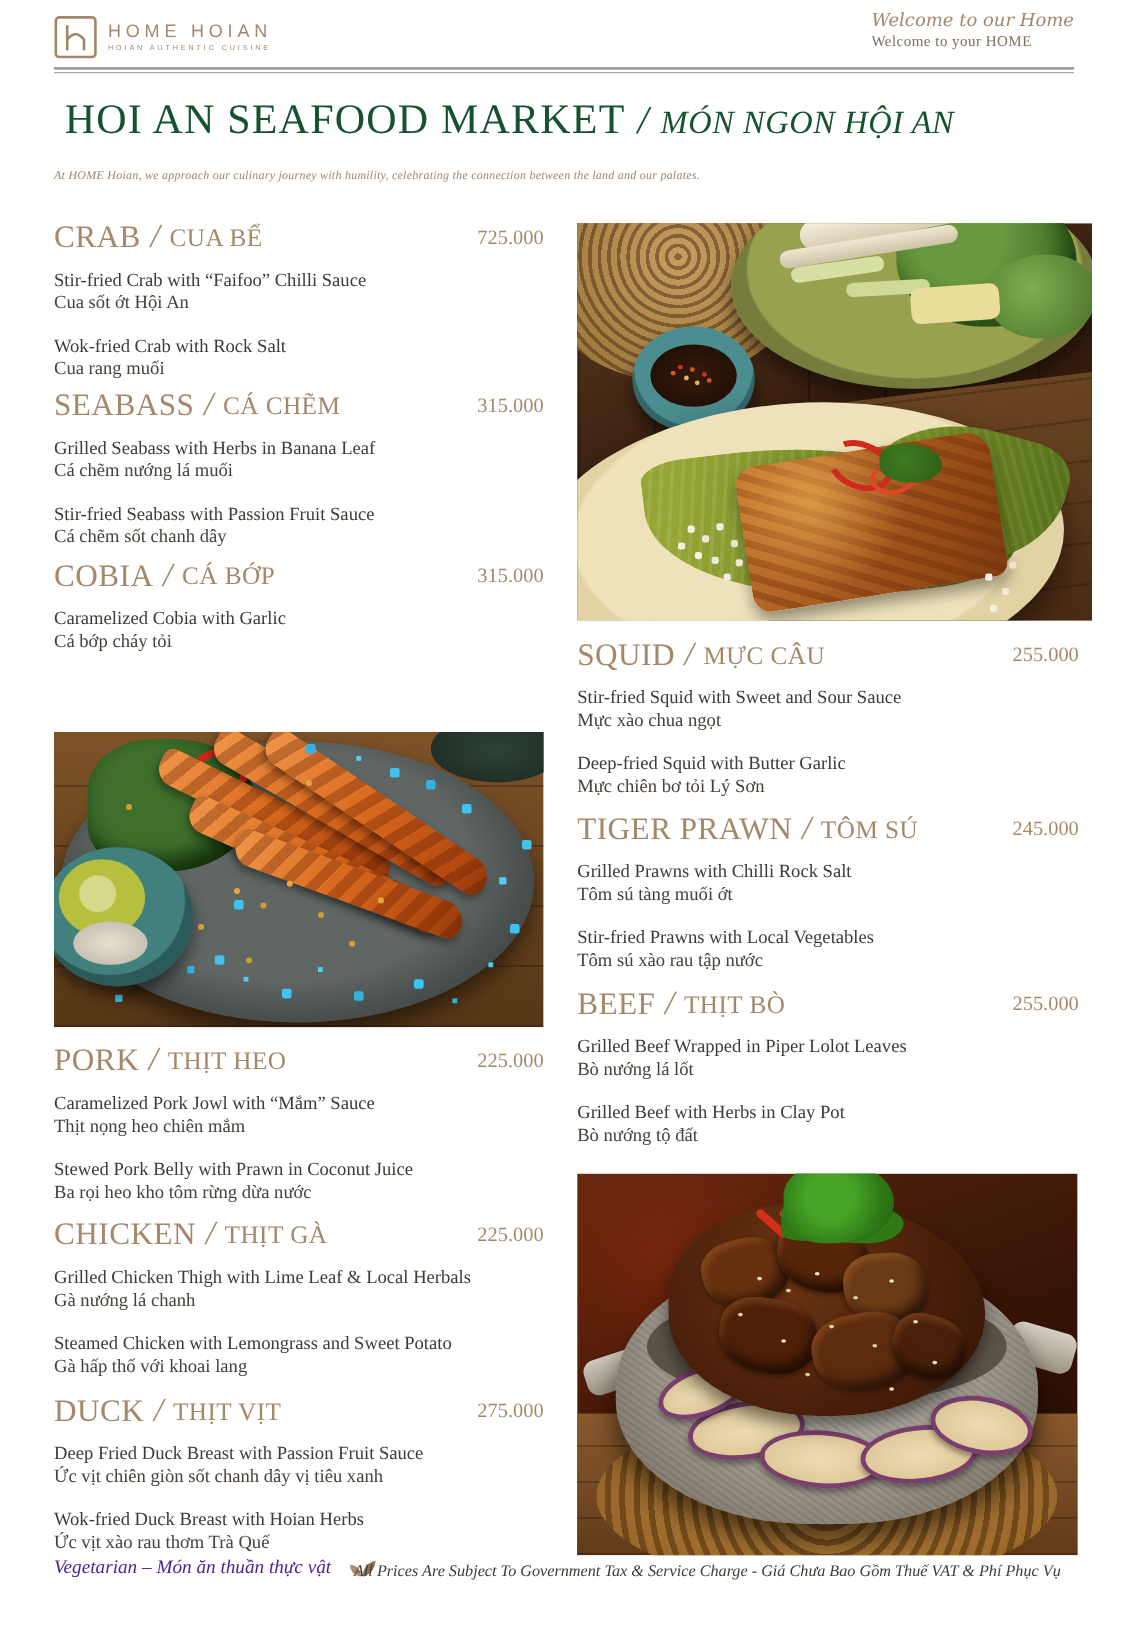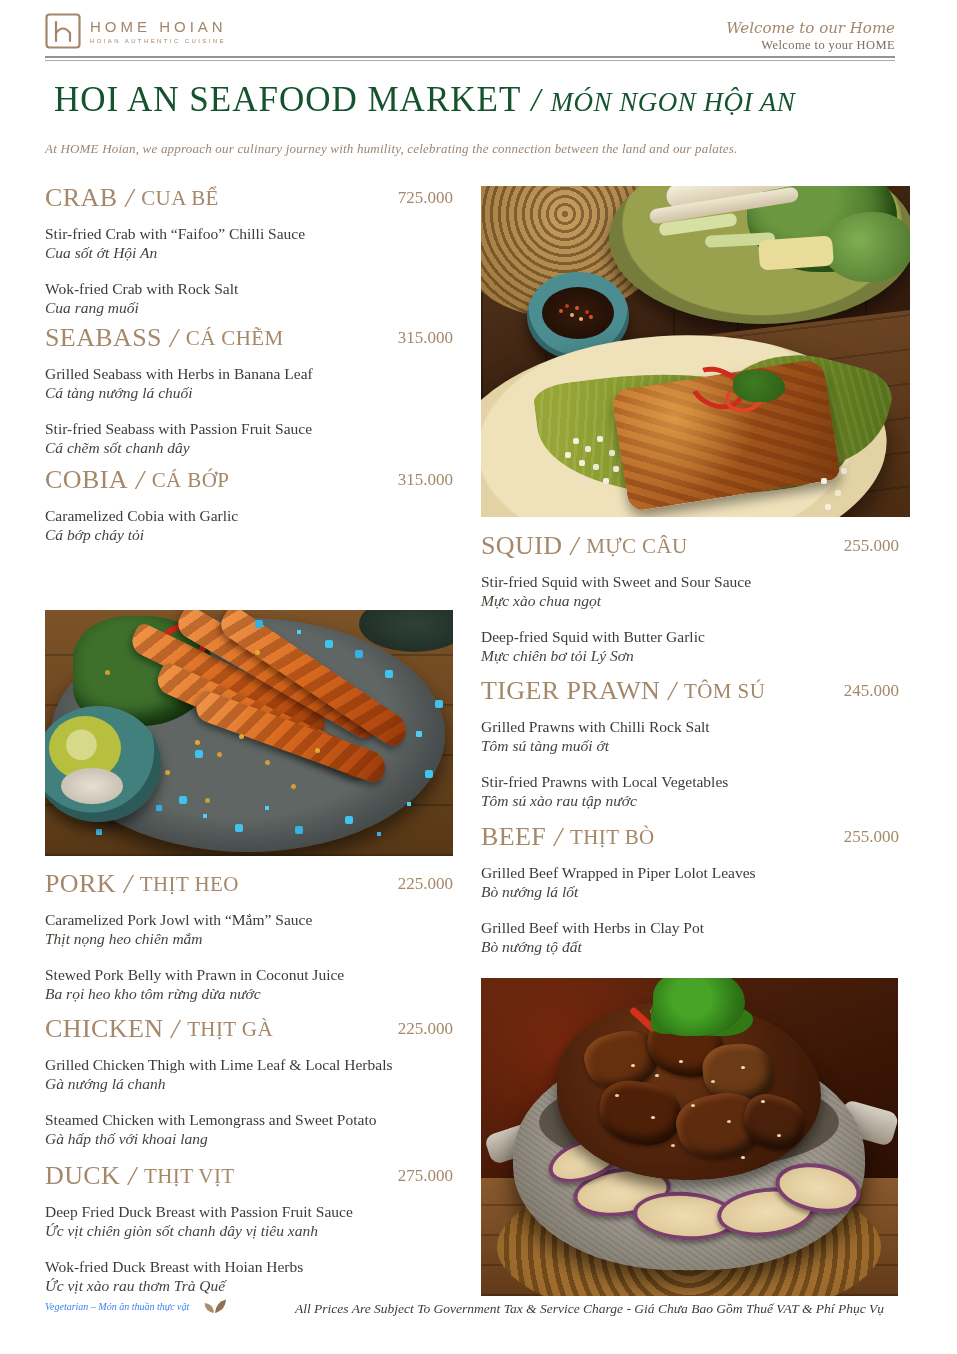--- a/index.html
+++ b/index.html
@@ -3,46 +3,46 @@
 <meta charset="utf-8">
 <style>
   html,body{margin:0;padding:0;background:#ffffff;}
   .page{position:relative;width:942px;height:1354px;background:#ffffff;overflow:hidden;
         font-family:"Liberation Serif","DejaVu Serif",serif;color:#413c37;}
 
   
   .brand{position:absolute;left:45px;top:13px;display:flex;align-items:center;gap:9px;color:#a3876b;}
   .brand-text .brand-name{font-family:"Liberation Sans","DejaVu Sans",sans-serif;font-size:15px;letter-spacing:4px;color:#a3876b;}
   .brand-text .brand-tagline{font-family:"Liberation Sans","DejaVu Sans",sans-serif;font-size:6px;letter-spacing:2.4px;color:#a3876b;margin-top:3px;}
-  .welcome{position:absolute;right:47px;top:19px;text-align:right;}
+  .welcome{position:absolute;right:47px;top:8px;text-align:left;}
   .welcome-script{font-style:italic;font-size:15px;color:#a3876b;font-family:"DejaVu Serif",serif;}
   .welcome-plain{font-size:12.5px;color:#7d6f5e;letter-spacing:.4px;margin-top:1px;}
   .rule{position:absolute;left:45px;right:47px;top:56px;height:2px;border-top:2px solid #949494;border-bottom:1px solid #a8a8a8;}
 
   .title{position:absolute;left:54px;top:80px;color:#14532d;white-space:nowrap;}
   .title-en{font-size:35px;letter-spacing:1px;}
   .title-sep{font-size:33px;font-style:italic;margin:0 10px;}
   .title-vi{font-size:27px;font-style:italic;letter-spacing:.5px;}
-  .intro{position:absolute;left:45px;top:141px;font-style:italic;font-size:13px;color:#9b8674;letter-spacing:.2px;}
+  .intro{position:absolute;left:45px;top:141px;font-style:italic;font-size:10px;color:#9b8674;letter-spacing:.2px;}
 
   
   .section{position:absolute;width:408px;}
   .col-right .section,.section.rcol{width:418px;}
   .sec-head{display:flex;align-items:flex-start;color:#a5886a;line-height:30px;margin-bottom:11px;}
   .sec-name{font-size:26px;letter-spacing:.4px;}
   .sec-sep{font-size:28px;font-style:italic;margin:0 8px;font-weight:400;}
   .sec-vi{font-size:21px;letter-spacing:.4px;}
   .sec-price{margin-left:auto;font-size:17px;color:#a5886a;}
   .item{margin-bottom:16px;}
   .item-en{font-size:15.5px;color:#3e3a36;line-height:19px;}
-  .item-vi{font-size:15.5px;font-style:italic;color:#46413b;line-height:20px;}
+  .item-vi{font-size:15.5px;color:#46413b;line-height:20px;}
 
   
   .footer-left{position:absolute;left:45px;top:1298px;display:flex;align-items:center;gap:14px;
-               font-style:italic;font-size:10px;color:#3b82f6;}
+               font-style:italic;font-size:16px;color:#4c1d95;}
   .footer-right{position:absolute;right:58px;top:1301px;font-style:italic;font-size:13.5px;color:#3e3a36;}
 
   
   .photo{position:absolute;overflow:hidden;}
   .photo *{position:absolute;}
 
   
   .photo-fish{left:481px;top:186px;width:429px;height:331px;}
   .pf-bg{inset:0;background:
      repeating-linear-gradient(90deg,rgba(0,0,0,.28) 0 2px,transparent 2px 64px),
@@ -224,21 +224,21 @@
 
   <div class="section" style="left:45px;top:323px;">
     <div class="sec-head">
       <span class="sec-name">SEABASS</span>
       <span class="sec-sep">/</span>
       <span class="sec-vi">CÁ CHẼM</span>
       <span class="sec-price">315.000</span>
     </div>
     <div class="item">
       <div class="item-en">Grilled Seabass with Herbs in Banana Leaf</div>
-      <div class="item-vi">Cá tàng nướng lá chuối</div>
+      <div class="item-vi">Cá chẽm nướng lá muối</div>
     </div>
     <div class="item">
       <div class="item-en">Stir-fried Seabass with Passion Fruit Sauce</div>
       <div class="item-vi">Cá chẽm sốt chanh dây</div>
     </div>
   </div>
 
   <div class="section" style="left:45px;top:465px;">
     <div class="sec-head">
       <span class="sec-name">COBIA</span>

